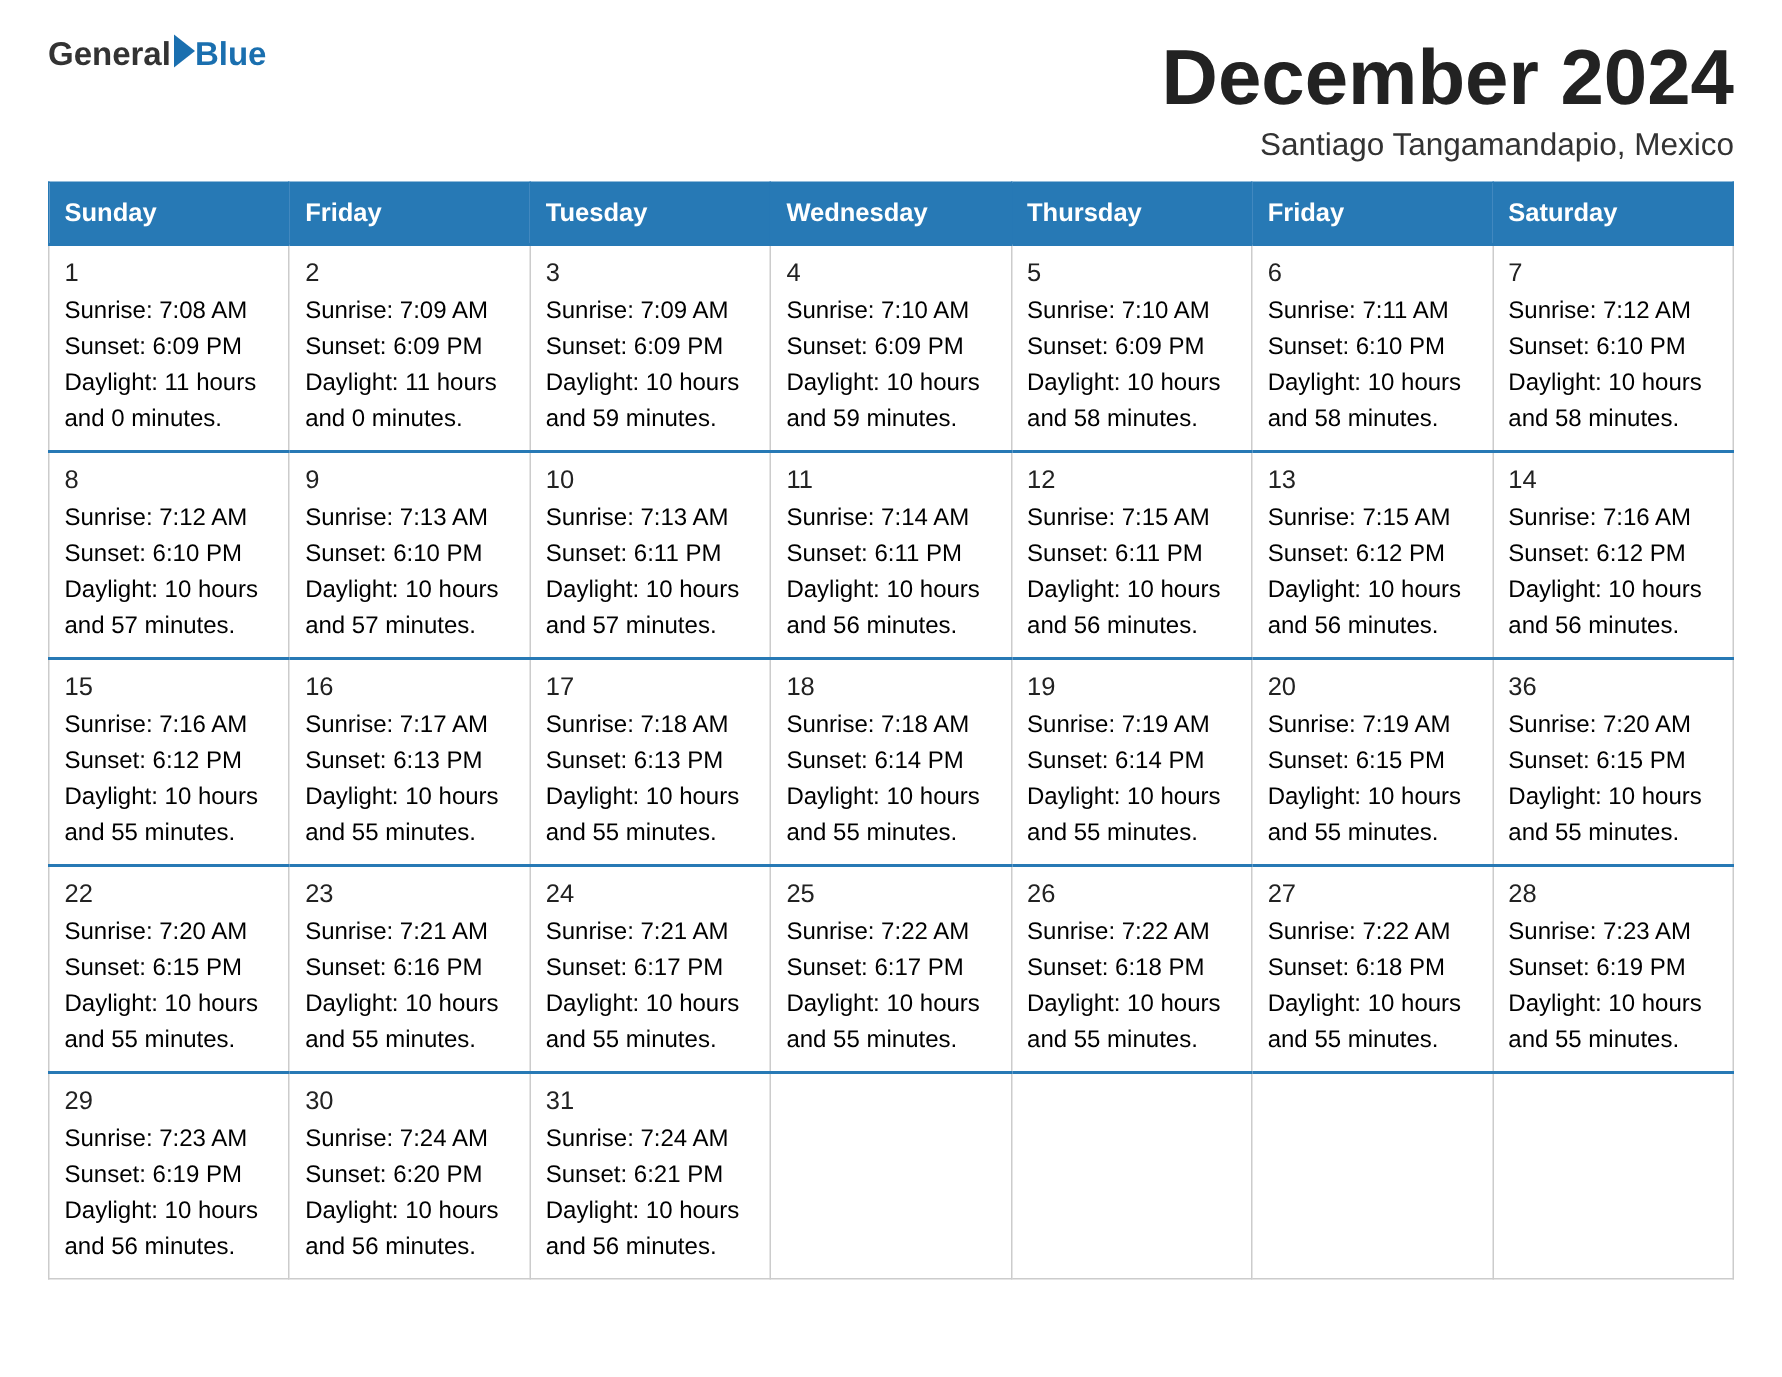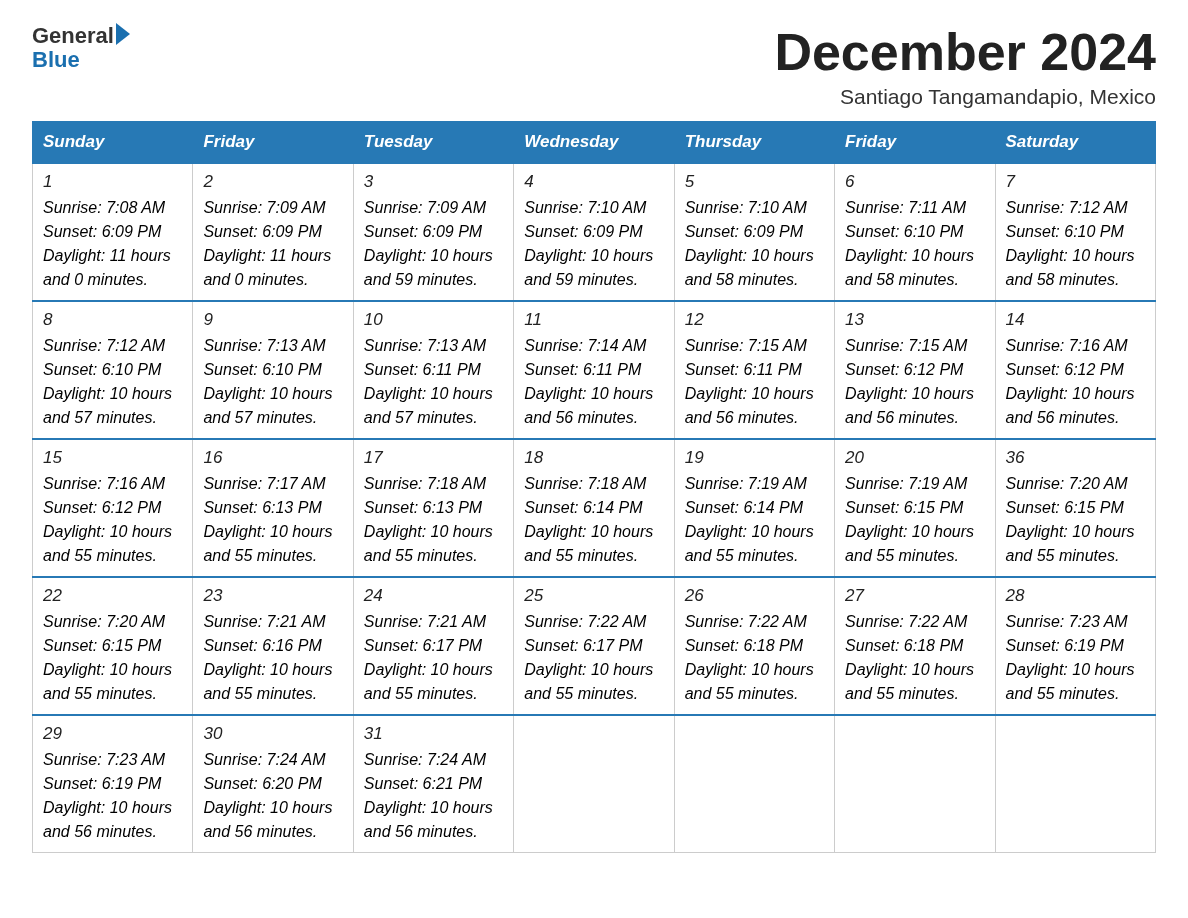--- a/index.html
+++ b/index.html
@@ -11,21 +11,21 @@
       min-height: 918px;
     }
     .header-row {
       display: flex;
       justify-content: space-between;
       align-items: flex-start;
       margin-bottom: 8px;
     }
     .logo {
       display: flex;
-      flex-direction: column;
+      flex-direction: row;
       align-items: flex-start;
     }
     .logo-text-general {
       font-size: 22px;
       font-weight: bold;
       color: #333;
       letter-spacing: 0;
       line-height: 1.1;
     }
     .logo-text-blue {
@@ -58,21 +58,20 @@
     }
     .calendar-subtitle {
       font-size: 21px;
       color: #333;
       margin-top: 4px;
     }
     table {
       width: 100%;
       border-collapse: collapse;
       margin-top: 12px;
-      font-style: italic;
     }
     thead tr th {
       background-color: #2779b5;
       color: #fff;
       font-size: 17px;
       font-weight: bold;
       padding: 10px 10px;
       text-align: left;
       border: 1px solid #2779b5;
     }

